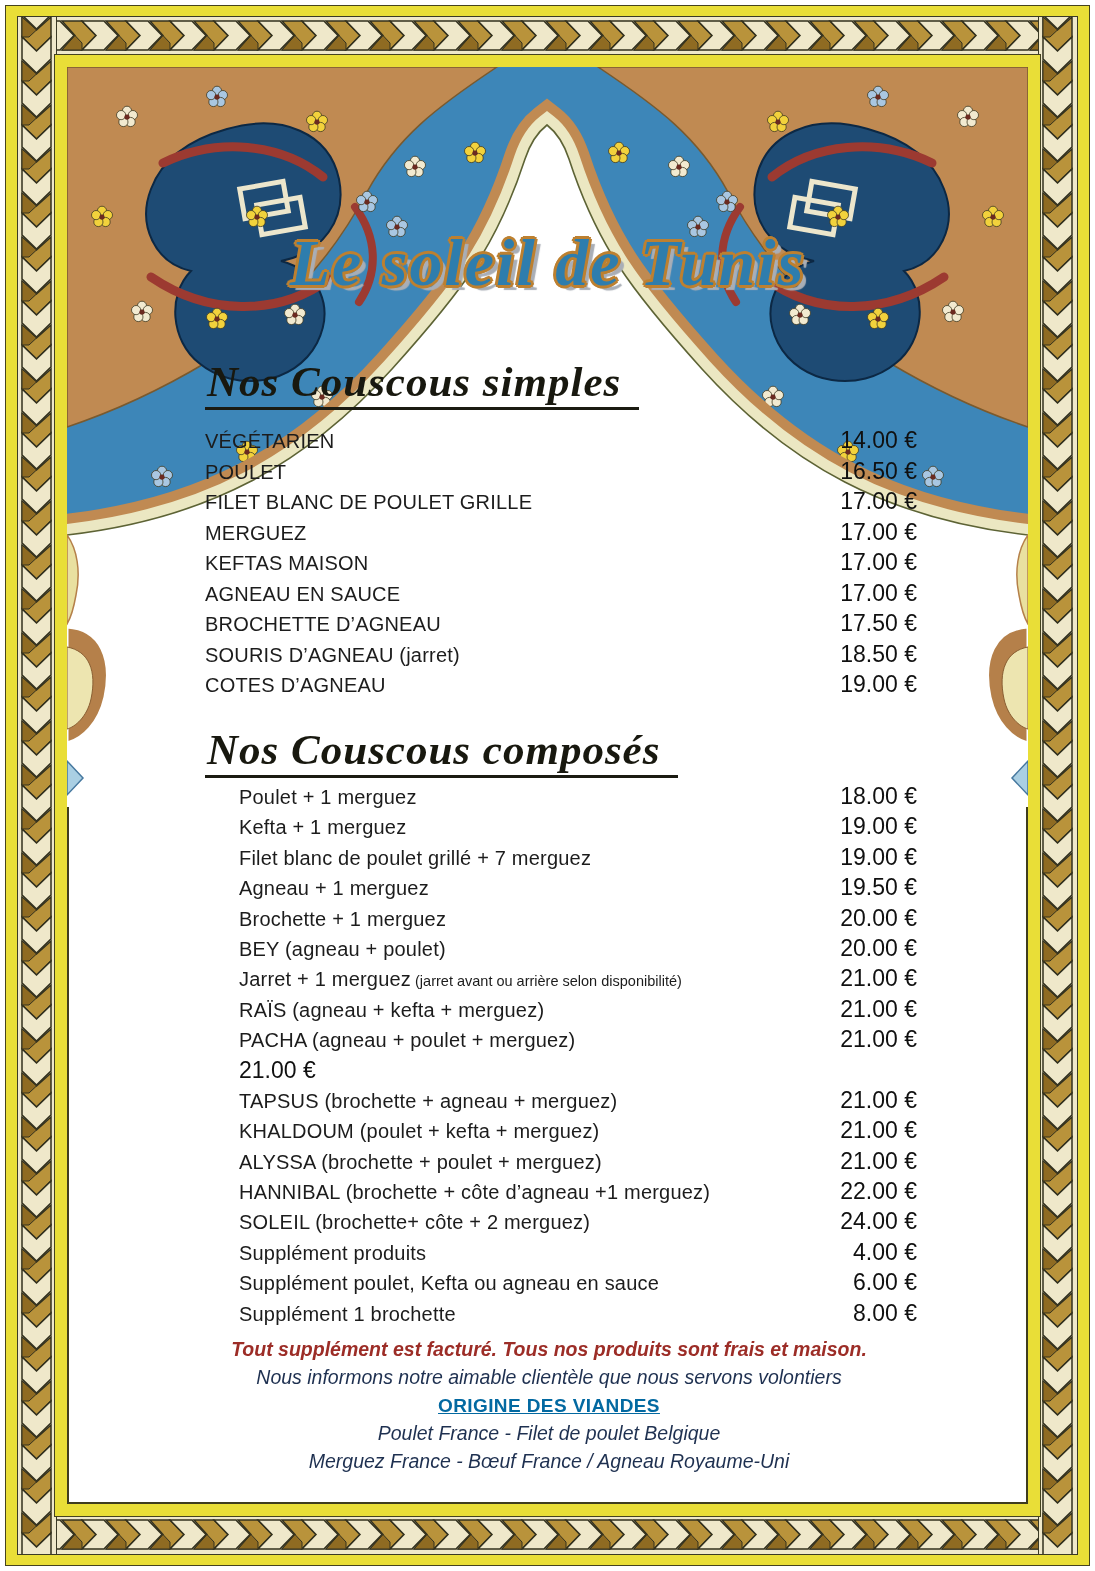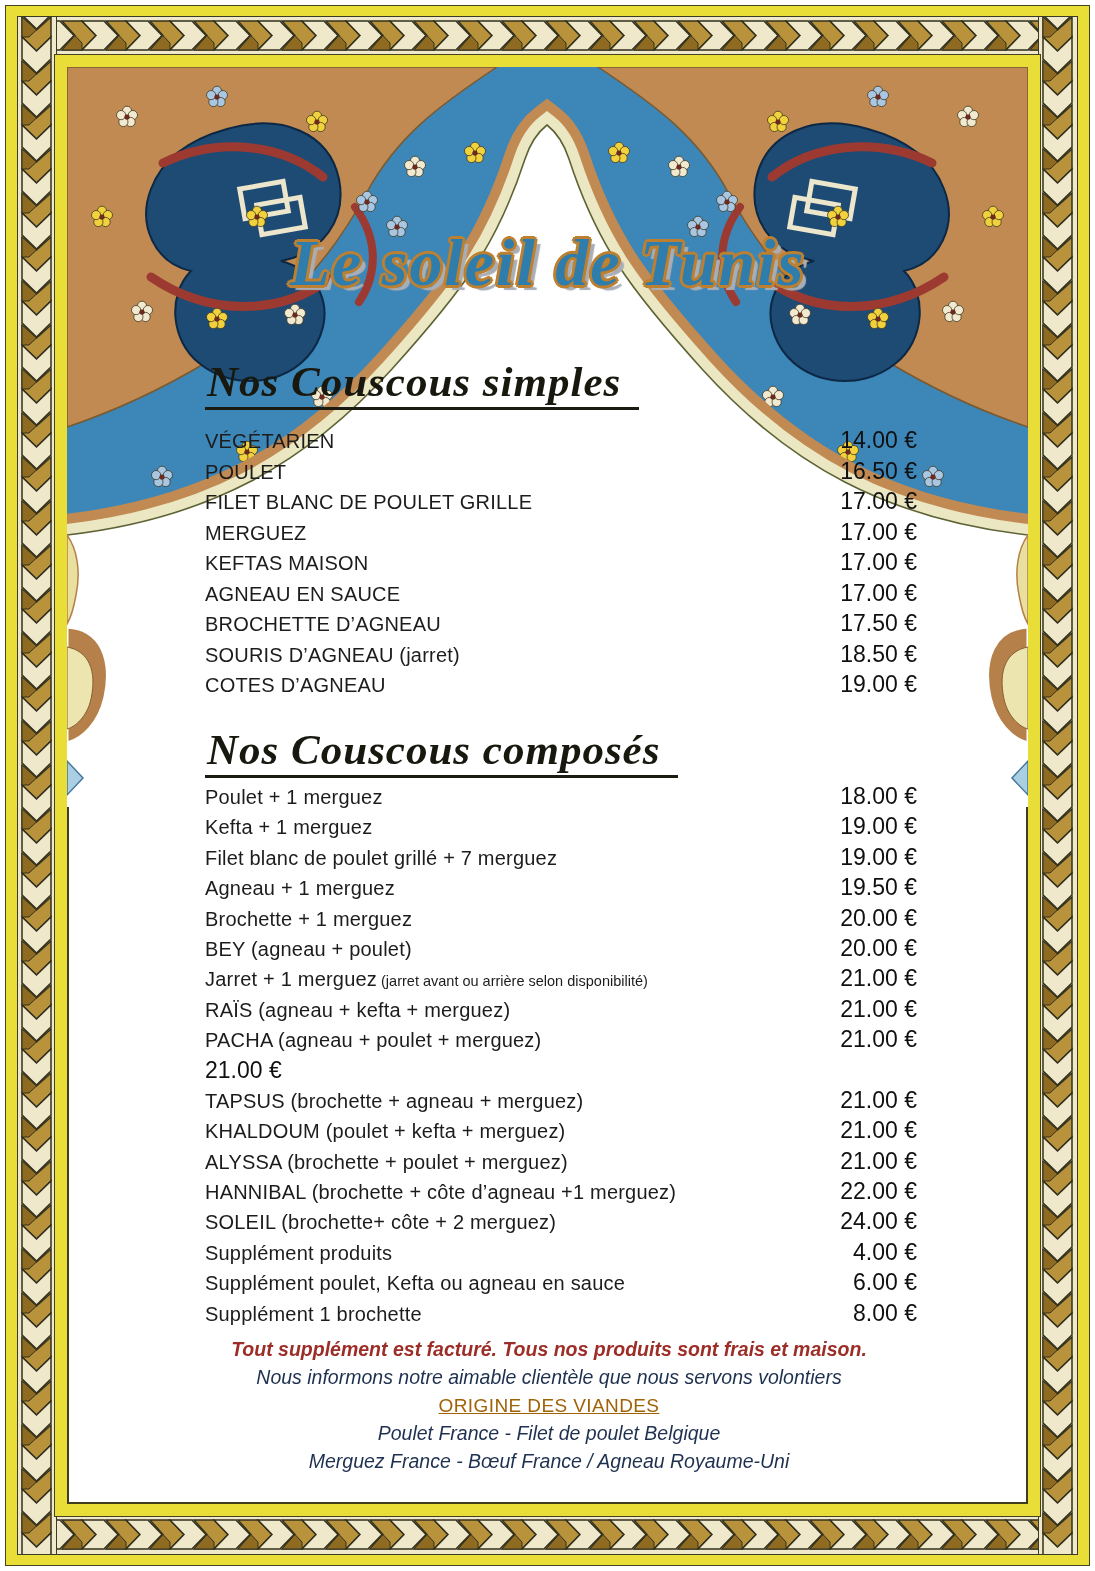--- a/index.html
+++ b/index.html
@@ -35,30 +35,30 @@
     font-family:"Liberation Serif",serif;font-style:italic;font-weight:bold;
     font-size:43px;line-height:1.05;color:#18180f;
     border-bottom:3px solid #1b1b12;padding:0 18px 3px 2px;display:inline-block;
     letter-spacing:1px;white-space:nowrap;
   }
   .h1{top:292px;} .h2{top:660px;}
   
   .rows{position:absolute;left:138px;width:712px;}
   .rows1{top:360px;} .rows2{top:716px;}
   .row{display:flex;justify-content:space-between;align-items:baseline;}
-  .rows1 .row{height:30.5px;} .rows2 .row{height:30.4px;}
+  .rows1 .row{height:30.5px;} .rows2 .row{height:30.4px;margin-left:34px;}
   .lbl{font-size:20px;color:#1c1c1c;letter-spacing:0.2px;white-space:nowrap;}
   .note{font-size:14.5px;letter-spacing:0;}
   .price{font-size:23px;color:#101010;white-space:nowrap;}
   
   .foot{position:absolute;left:12px;width:940px;top:1269px;text-align:center;
     font-style:italic;font-size:19.5px;line-height:27.9px;color:#1e3050;}
   .foot .red{color:#9c2d27;font-weight:bold;}
-  .foot .origin{font-style:normal;font-weight:normal;text-decoration:underline;
-    color:#a16207;font-size:19px;letter-spacing:0.4px;}
+  .foot .origin{font-style:normal;font-weight:bold;text-decoration:underline;
+    color:#0369a1;font-size:19px;letter-spacing:0.4px;}
 </style>
 </head>
 <body>
 
 <svg width="0" height="0" style="position:absolute" aria-hidden="true">
   <defs>
     <g id="chainCell">
       <path d="M0,4 L20,4 L34,18.5 L20,33 L0,33 L13,18.5 Z" fill="#b9933b" stroke="#32301d" stroke-width="1.5"></path>
       <path d="M20,4 L42,4 L56,18.5 L42,33 L20,33 L34,18.5 Z" fill="#efe8ca" stroke="#32301d" stroke-width="1.5"></path>
       <path d="M13,18.5 L20,26 L20,33 L0,33 Z" fill="#8f6b22" stroke="#32301d" stroke-width="1"></path>

